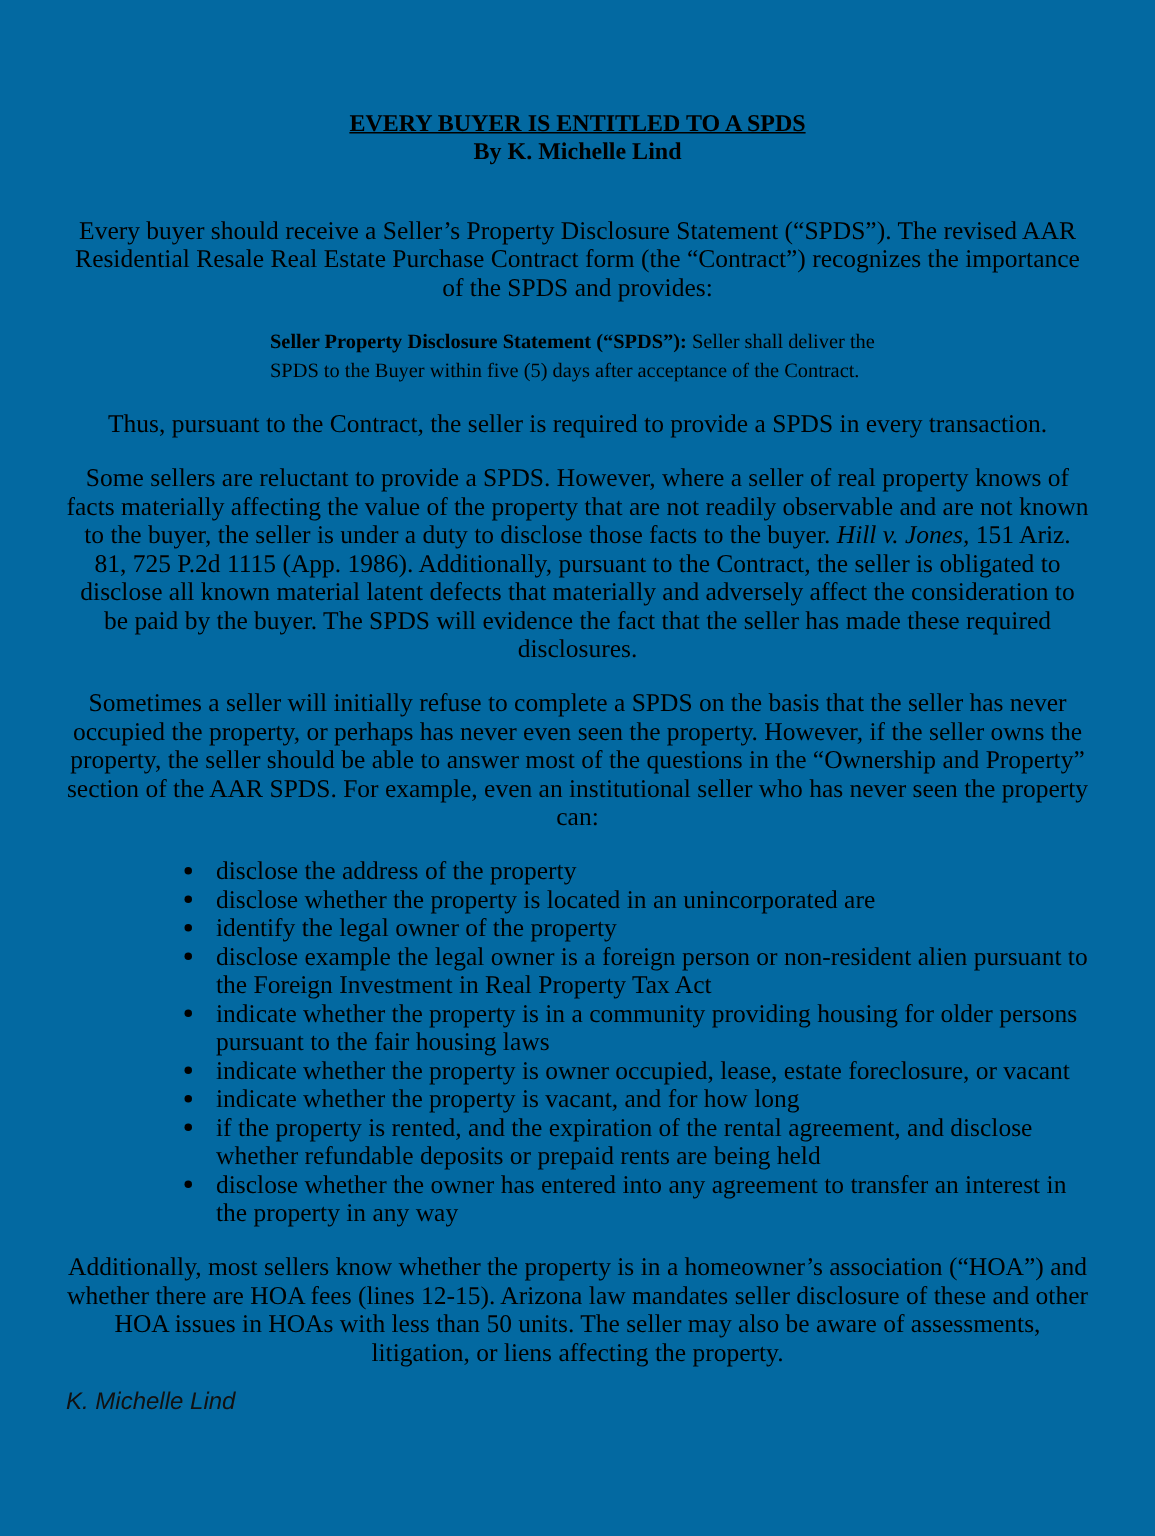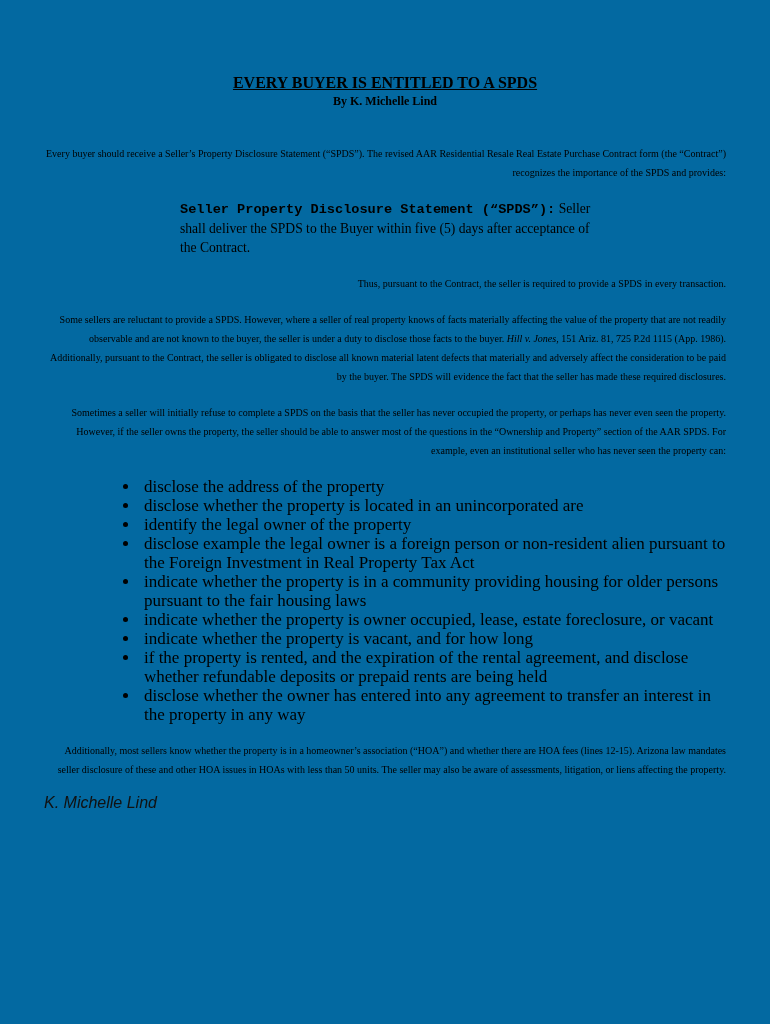--- a/index.html
+++ b/index.html
@@ -24,38 +24,38 @@
   }
   .doc-title {
     font-size: 16px;
     line-height: 19px;
     font-weight: bold;
     text-decoration: underline;
     margin: 0;
     display: inline-block;
   }
   .doc-byline {
-    font-size: 12px;
+    font-size: 16px;
     line-height: 19px;
     font-weight: bold;
     margin: 0;
   }
   .para {
-    font-size: 10px;
+    font-size: 17px;
     line-height: 19px;
     margin: 17px 0;
-    text-align: right;
+    text-align: center;
   }
   .blockquote {
     font-size: 13.6px;
     line-height: 19px;
     margin: 17px 0 17px 136px;
     width: 424px;
   }
-  .bold-run { font-weight: bold; font-family: Liberation Mono, monospace; }
+  .bold-run { font-weight: bold; }
   .italic-run { font-style: italic; }
   ul.bullet-list {
     margin: 14px 0 17px 0;
     padding-left: 96px;
     list-style-type: disc;
   }
   ul.bullet-list li {
     font-size: 17px;
     line-height: 19px;
     padding-left: 4px;

